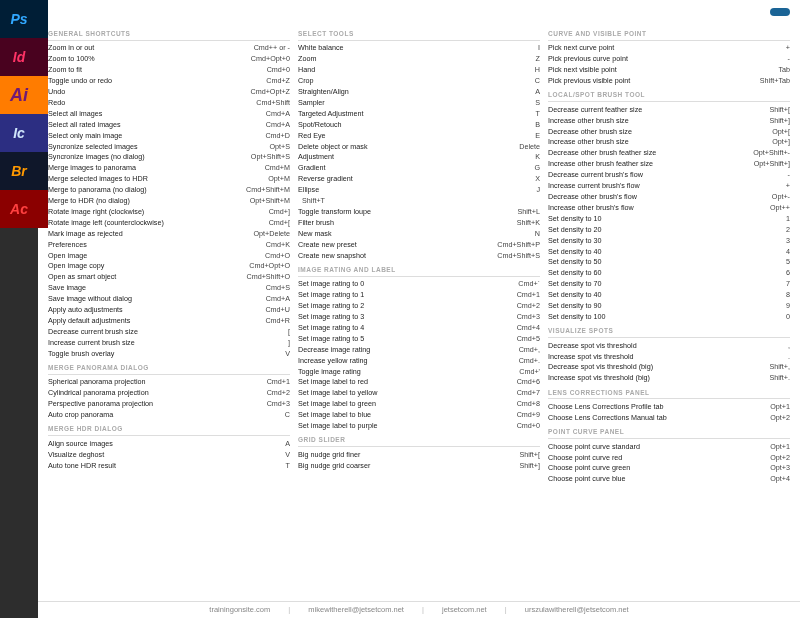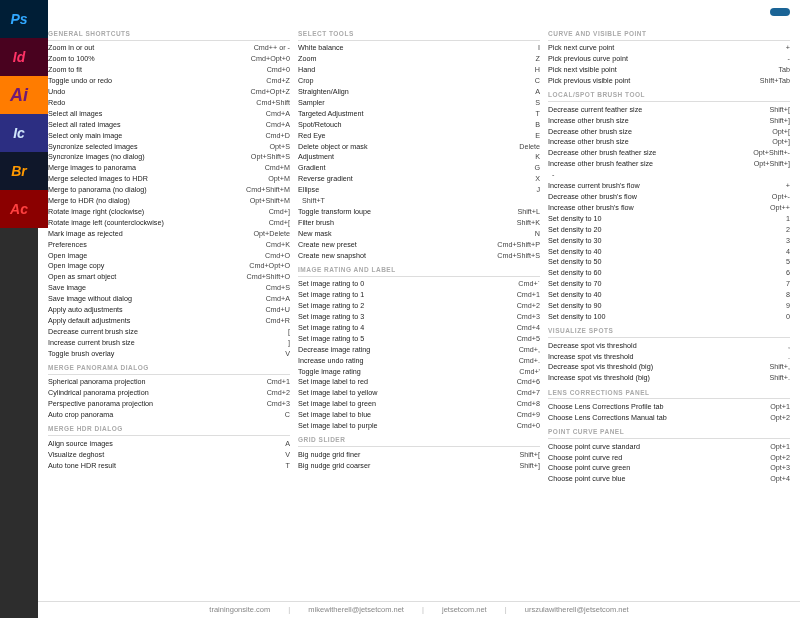--- a/index.html
+++ b/index.html
@@ -414,21 +414,21 @@
         </div>
         <div class="shortcut-row">
           <span class="shortcut-label">Set image rating to 5</span>
           <span class="shortcut-key">Cmd+5</span>
         </div>
         <div class="shortcut-row">
           <span class="shortcut-label">Decrease image rating</span>
           <span class="shortcut-key">Cmd+,</span>
         </div>
         <div class="shortcut-row">
-          <span class="shortcut-label">Increase undo rating</span>
+          <span class="shortcut-label">Increase yellow rating</span>
           <span class="shortcut-key">Cmd+.</span>
         </div>
         <div class="shortcut-row">
           <span class="shortcut-label">Toggle image rating</span>
           <span class="shortcut-key">Cmd+'</span>
         </div>
         <div class="shortcut-row">
           <span class="shortcut-label">Set image label to red</span>
           <span class="shortcut-key">Cmd+6</span>
         </div>
@@ -496,20 +496,21 @@
         </div>
         <div class="shortcut-row">
           <span class="shortcut-label">Decrease other brush feather size</span>
           <span class="shortcut-key">Opt+Shift+-</span>
         </div>
         <div class="shortcut-row">
           <span class="shortcut-label">Increase other brush feather size</span>
           <span class="shortcut-key">Opt+Shift+]</span>
         </div>
         <div class="shortcut-row">
+          <span class="shortcut-label">Decrease current brush's flow</span>
           <span class="shortcut-key">-</span>
         </div>
         <div class="shortcut-row">
           <span class="shortcut-label">Increase current brush's flow</span>
           <span class="shortcut-key">+</span>
         </div>
         <div class="shortcut-row">
           <span class="shortcut-label">Decrease other brush's flow</span>
           <span class="shortcut-key">Opt+-</span>
         </div>

